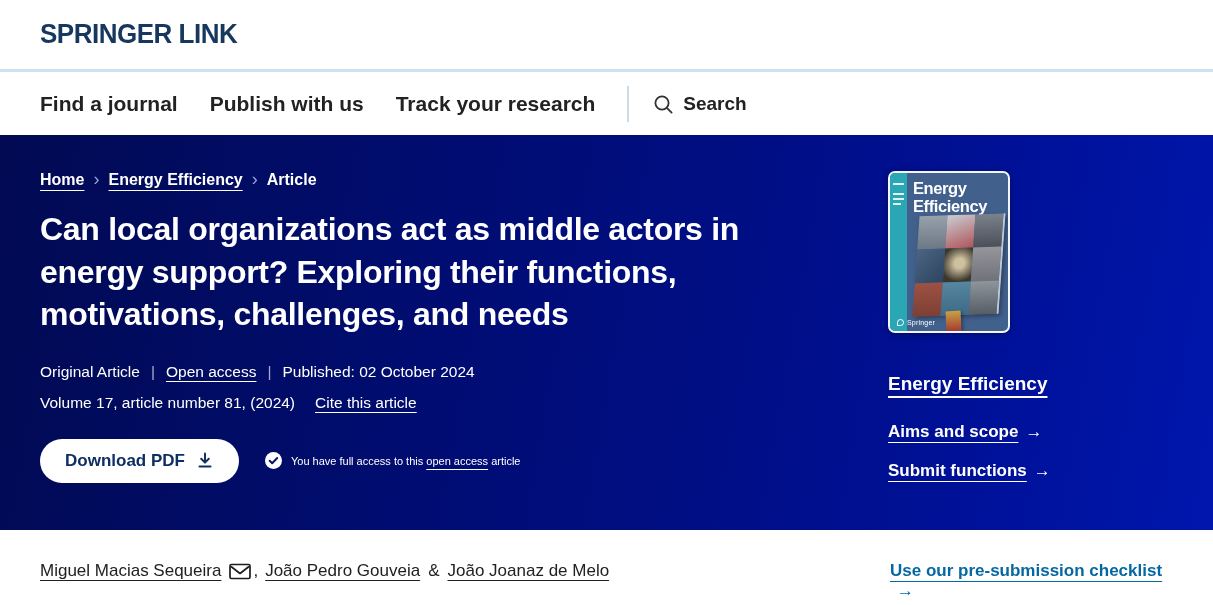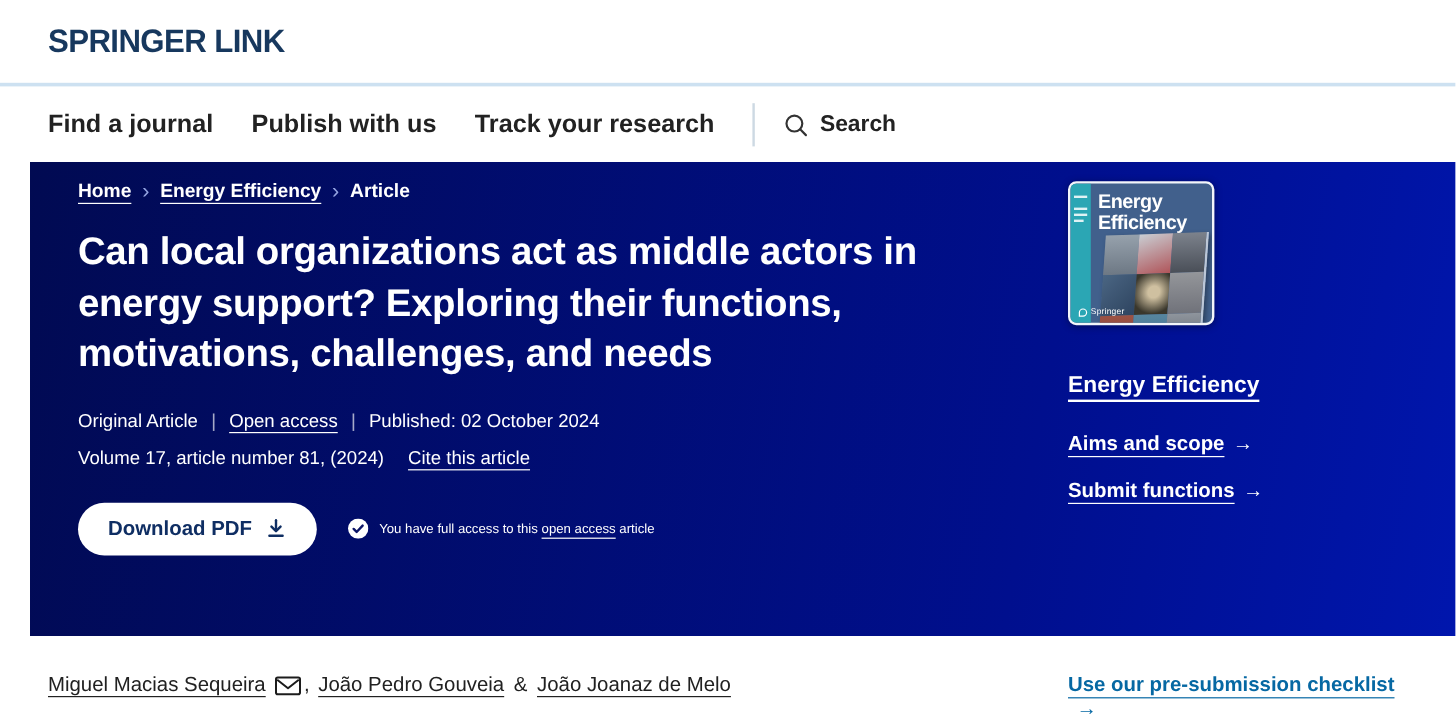--- a/index.html
+++ b/index.html
@@ -21,21 +21,21 @@
     text-transform:uppercase;transform:scaleY(1.04);}
   
   .site-nav{height:63px;display:flex;align-items:center;padding:0 40px;}
   .nav-link{font-size:21px;font-weight:700;color:var(--nav-text);text-decoration:none;margin-right:32px;}
   .nav-divider{width:2px;height:36px;background:#cdd9e3;margin:0 24px 0 0;}
   .nav-search{display:flex;align-items:flex-end;gap:9px;font-size:19px;font-weight:700;color:var(--nav-text);text-decoration:none;}
   .nav-search svg{display:block;}
   
   .hero{height:395px;
     background:linear-gradient(100deg,var(--hero-grad-start) 0%,var(--hero-grad-mid) 70%,var(--hero-grad-end) 100%);
-    color:#fff;padding:16px 41px 25px 40px;margin-left:25px;}
+    color:#fff;padding:36px 41px 25px 40px;}
   .hero-inner{display:flex;gap:40px;}
   .hero-main{flex:1;max-width:808px;}
   .breadcrumb{display:flex;align-items:center;gap:9px;font-size:16px;font-weight:600;}
   .breadcrumb a{color:#fff;text-decoration:underline;text-underline-offset:5px;text-decoration-thickness:1px;}
   .breadcrumb .crumb-current{font-weight:600;}
   .chev{color:#93a3e0;font-size:18px;font-weight:400;line-height:1;transform:translateY(-1px);}
   h1.article-title{font-size:32px;line-height:1.33;font-weight:800;letter-spacing:-0.3px;
     margin:19px 0 27px;max-width:800px;}
   .meta-row{display:flex;align-items:center;font-size:15.5px;margin-bottom:13px;}
   .meta-row .sep{color:rgba(255,255,255,.65);margin:0 11px;font-weight:300;}
@@ -43,21 +43,21 @@
   .meta-row .gap-link{margin-left:20px;}
   .meta-row2{margin-bottom:27px;}
   .actions{display:flex;align-items:center;gap:26px;margin-top:4px;}
   .pdf-button{display:inline-flex;gap:11px;background:#fff;border:none;
     color:var(--button-text);font-family:inherit;font-size:17px;font-weight:700;
     padding:12px 25px;border-radius:26px;cursor:pointer;}
   .access-note{display:flex;align-items:center;gap:9px;font-size:11px;}
   .access-note a{color:#fff;text-decoration:underline;text-underline-offset:4px;text-decoration-thickness:1px;}
   
   .hero-aside{width:282px;flex:none;padding-top:0;}
-  .cover{width:122px;height:120px;background:var(--cover-bg);border:2px solid #f2f5fa;border-radius:7px;
+  .cover{width:122px;height:162px;background:var(--cover-bg);border:2px solid #f2f5fa;border-radius:7px;
     position:relative;overflow:hidden;box-shadow:0 1px 6px rgba(0,0,0,.35);margin-bottom:40px;}
   .cover-strip{position:absolute;left:0;top:0;bottom:0;width:17px;background:var(--cover-teal);padding-top:10px;}
   .strip-line{height:2px;background:rgba(255,255,255,.85);margin:0 3px 3px;}
   .strip-line.s1{margin-bottom:8px;}
   .strip-line.s4{width:8px;}
   .cover-title{position:absolute;left:23px;top:6px;font-size:16.5px;line-height:1.12;font-weight:800;
     color:#fff;letter-spacing:-0.4px;}
   .collage{position:absolute;left:26px;top:42px;width:86px;height:100px;
     transform:rotate(-2deg) skewX(-6deg);display:grid;
     grid-template-columns:1fr 1fr 1fr;grid-template-rows:1fr 1fr 1fr;

